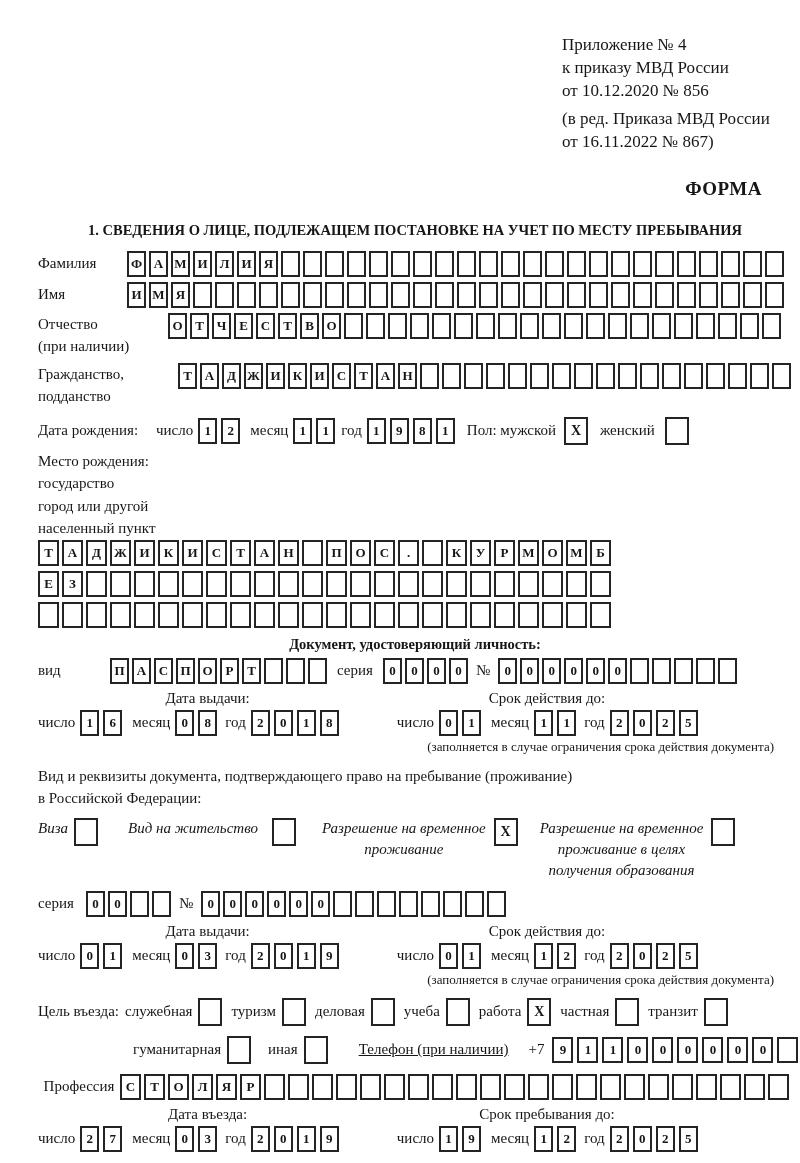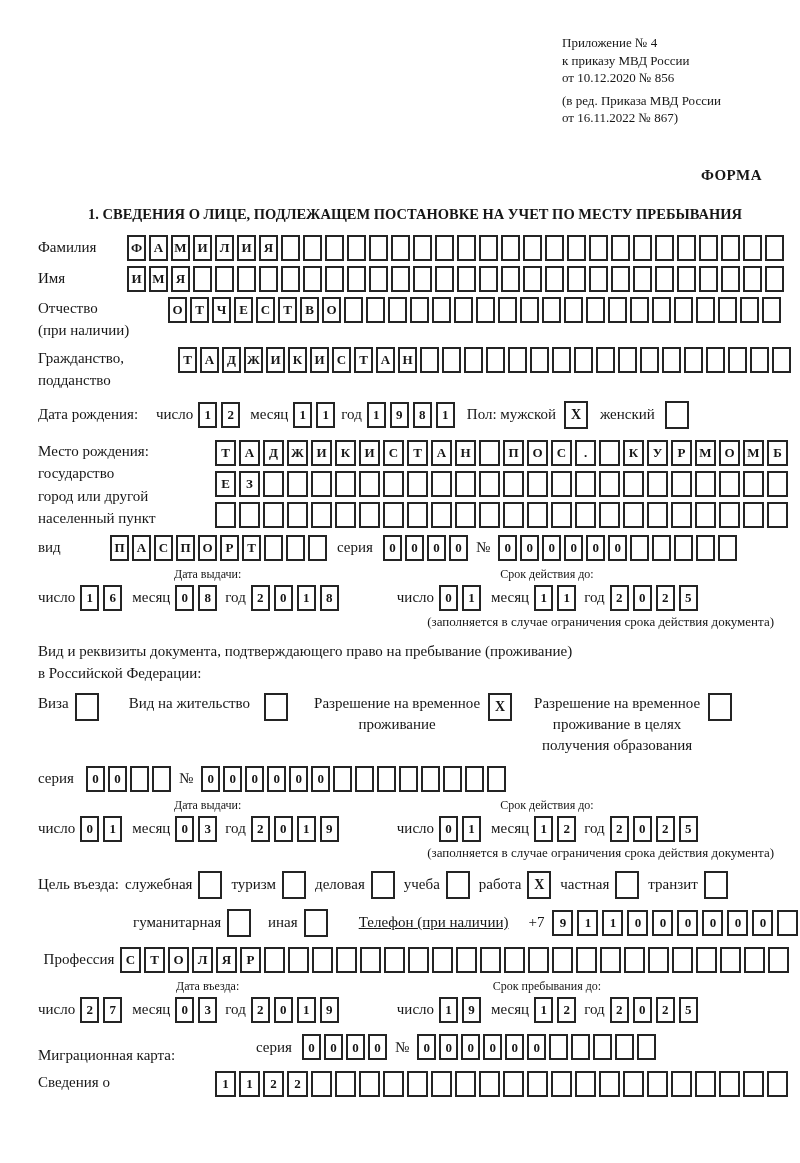--- a/index.html
+++ b/index.html
@@ -2,23 +2,23 @@
 <html><head>
 <meta charset="utf-8">
 <style>
   html,body{margin:0;padding:0;}
   body{
     width:800px;height:1163px;overflow:hidden;background:#ffffff;color:#161616;
     font-family:"Liberation Serif","DejaVu Serif",serif;
   }
   .page{padding:34px 8px 0 38px;}
   
-  .appendix{margin-left:524px;font-size:13px;line-height:1.35;}
+  .appendix{margin-left:524px;font-size:17px;line-height:1.35;}
   .appendix .rev{margin-top:5px;}
-  .forma{margin-top:40px;text-align:right;padding-right:30px;font-weight:bold;font-size:15px;letter-spacing:.5px;}
+  .forma{margin-top:24px;text-align:right;padding-right:30px;font-weight:bold;font-size:19px;letter-spacing:.5px;}
   
   .title{margin-top:14px;text-align:center;font-weight:bold;font-size:15.5px;line-height:1.55;}
   .uline{display:inline-block;width:62px;border-bottom:2px solid #333;margin-left:12px;}
   .sec{margin-top:22px;margin-bottom:4px;text-align:center;font-weight:bold;font-size:14.5px;}
   
   .frow{display:flex;align-items:center;margin-top:5px;}
   .frow.top{align-items:flex-start;}
   .lbl{font-size:15px;flex:none;}
   .sublines div{font-size:15px;line-height:1.5;}
   .cells{display:flex;gap:3px;flex:none;}
@@ -28,34 +28,34 @@
     display:inline-flex;align-items:center;justify-content:center;
     font-size:13px;font-weight:bold;flex:none;background:#fff;line-height:1;
   }
   .box .cell{width:20px;height:24px;font-size:14px;}
   .mr8{margin-right:8px;} .mr10{margin-right:10px;} .mr5{margin-right:5px;} .mr6{margin-right:6px;}
   .ml8{margin-left:8px;} .ml10{margin-left:10px;} .ml12{margin-left:12px;}
   .stack{display:flex;flex-direction:column;gap:5px;}
   
   .dochead{margin-top:8px;text-align:center;font-weight:bold;font-size:14.5px;}
   
-  .dates-head{display:flex;margin-top:6px;font-size:12px;}
+  .dates-head{display:flex;margin-top:6px;font-size:15px;}
   .dates-head span{display:block;}
   .dh1{flex:0 0 45%;text-align:center;}
   .dh2{flex:0 0 45%;text-align:center;}
   .dates-row{display:flex;align-items:center;margin-top:3px;}
   .dgroup{display:flex;align-items:center;}
   .dgroup .lbl{margin-right:5px;}
   .dg2{margin-left:58px;}
   .note{margin-top:3px;text-align:right;padding-right:18px;font-size:13px;}
   .intro{margin-top:10px;font-size:15px;line-height:1.5;}
   
   .opts{display:flex;align-items:flex-start;margin-top:8px;}
   .opt{display:flex;align-items:flex-start;}
-  .opt .olbl{font-size:15px;line-height:1.4;white-space:pre-line;text-align:center;}
+  .opt .olbl{font-size:15px;line-height:1.4;white-space:pre-line;text-align:center;font-style:italic;}
   .opt .box{margin-left:8px;}
   
   .prow{display:flex;align-items:center;margin-top:10px;}
   .pitem{display:flex;align-items:center;margin-right:9px;}
   .pitem .lbl{margin-right:6px;}
 </style>
 </head>
 <body>
 
 <div class="page">
@@ -241,21 +241,21 @@
     <span class="lbl ml12">Пол: мужской</span>
     <span class="cells box ml8">
         <span class="cell">X</span>
       </span>
     <span class="lbl ml12">женский</span>
     <span class="cells box ml10">
         <span class="cell"></span>
       </span>
   </div>
 
-  <div class="frow top" style="margin-top:11px;">
+  <div class="frow top" style="margin-top:5px;flex-direction:column;">
     <div class="sublines" style="width:177px;flex:none;">
       <div>Место рождения:</div>
       <div>государство</div>
       <div>город или другой</div>
       <div>населенный пункт</div>
     </div>
     <div class="stack">
       <span class="cells" style="--cw:17px;">
           <span class="cell">Т</span>
           <span class="cell">А</span>
@@ -330,20 +330,21 @@
           <span class="cell"></span>
           <span class="cell"></span>
           <span class="cell"></span>
           <span class="cell"></span>
           <span class="cell"></span>
           <span class="cell"></span>
         </span>
     </div>
   </div>
 
+  <div class="dochead">Документ, удостоверяющий личность:</div>
 
   <div class="frow">
     <span class="lbl" style="width:72px;">вид</span>
     <span class="cells">
         <span class="cell">П</span>
         <span class="cell">А</span>
         <span class="cell">С</span>
         <span class="cell">П</span>
         <span class="cell">О</span>
         <span class="cell">Р</span>

